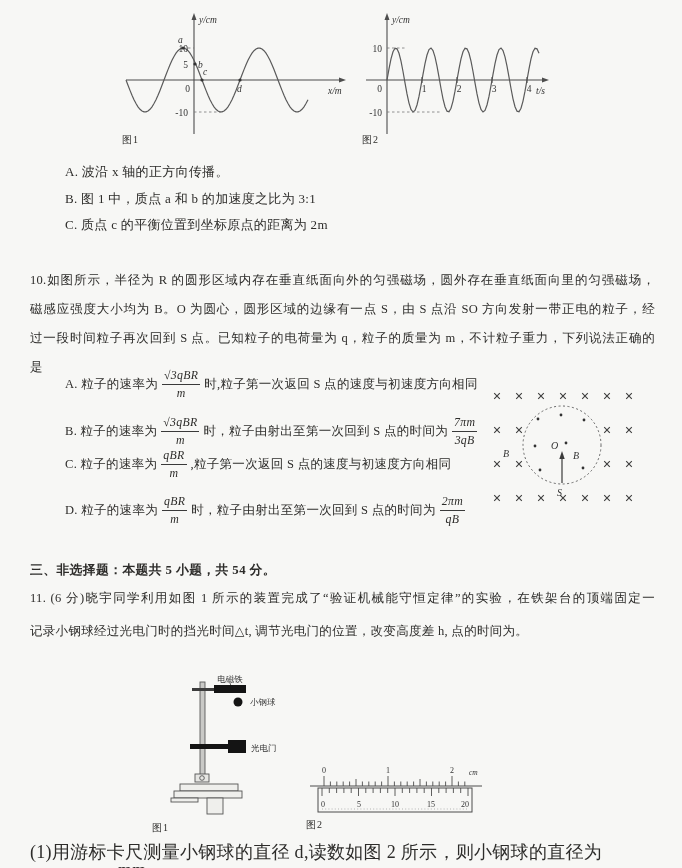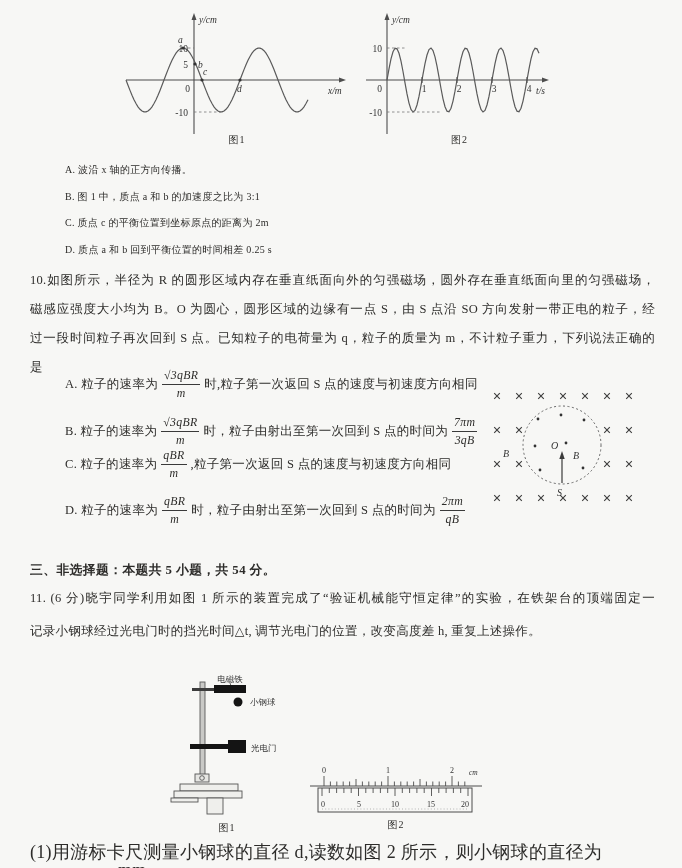--- a/index.html
+++ b/index.html
@@ -6,29 +6,29 @@
   html,body { background:#f7f7f5; }
   .page {
     position:relative; width:682px; height:868px; background:#f7f7f5;
     font-family:"Liberation Serif","DejaVu Serif",serif;
     color:#2d2c2a; overflow:hidden;
   }
   .abs { position:absolute; }
   .txt { font-size:18px; letter-spacing:0.3px; line-height:1.0; }
   .stem-line { width:625px; font-size:12.5px; letter-spacing:0.3px; }
   .jfull { text-align:justify; text-align-last:justify; }
-  .q9-opts div { font-size:10px; letter-spacing:0.3px; height:26.5px; }
+  .q9-opts div { font-size:13px; letter-spacing:0.3px; height:26.5px; }
   .heading { font-size:12.8px; font-weight:600; letter-spacing:0.4px; }
   .opt-row { display:flex; align-items:center; white-space:nowrap; font-size:12.5px; letter-spacing:0.3px; }
   .frac { display:inline-flex; flex-direction:column; align-items:center;
           font-style:italic; font-size:11.8px; line-height:1.25; margin:0 4px; }
   .frac .num { border-bottom:1px solid #3a3a3a; padding:0 2px 1px 2px; }
   .frac .den { padding-top:1px; }
   .mb-a { margin-bottom:15px; } .mb-b { } .mb-c { margin-bottom:14px; }
-  .caption { font-size:10px; text-align:center; letter-spacing:1px; }
+  .caption { font-size:10px; letter-spacing:1px; }
   .blank { display:inline-block; width:88px; border-bottom:1px solid #444; height:13px; vertical-align:baseline; }
   svg { overflow:visible; }
   svg text { font-family:"Liberation Serif","DejaVu Serif",serif; fill:#333; }
   .it { font-style:italic; }
   .axis { stroke:#4d4d4d; stroke-width:1.1; }
   .wave { stroke:#5a5a5a; stroke-width:1.2; fill:none; }
   .dash { stroke:#777; stroke-width:0.8; stroke-dasharray:2.5,2.5; fill:none; }
   .thin { stroke:#4d4d4d; stroke-width:1; }
 </style>
 </head>
@@ -82,21 +82,20 @@
     <text x="167" y="80" font-size="9.5" text-anchor="middle">4</text>
     <text x="30" y="11" font-size="9.5" class="it">y/cm</text>
     <text x="174" y="82" font-size="9.5" class="it">t/s</text>
   </svg>
   <div class="abs caption" style="left:362px; top:133px; width:195px;">图2</div>
 
   <div class="abs q9-opts" style="left:65px; top:163px;">
     <div>A. 波沿 x 轴的正方向传播。</div>
     <div>B. 图 1 中，质点 a 和 b 的加速度之比为 3:1</div>
     <div>C. 质点 c 的平衡位置到坐标原点的距离为 2m</div>
-    <div>D. 质点 a 和 b 回到平衡位置的时间相差 0.25 s</div>
   </div>
 
   <div class="abs" style="left:30px; top:272px;">
     <div class="stem-line jfull" style="height:29px;">10.如图所示，半径为 R 的圆形区域内存在垂直纸面向外的匀强磁场，圆外存在垂直纸面向里的匀强磁场，</div>
     <div class="stem-line jfull" style="height:29px;">磁感应强度大小均为 B。O 为圆心，圆形区域的边缘有一点 S，由 S 点沿 SO 方向发射一带正电的粒子，经</div>
     <div class="stem-line jfull" style="height:29px;">过一段时间粒子再次回到 S 点。已知粒子的电荷量为 q，粒子的质量为 m，不计粒子重力，下列说法正确的</div>
     <div class="stem-line" style="height:29px;">是</div>
   </div>
 
   <div class="abs" style="left:65px; top:368px;">
@@ -182,21 +181,21 @@
     <text x="66" y="67" font-size="10" class="it">O</text>
     <text x="72" y="114" font-size="10" class="it">S</text>
     <text x="18" y="75" font-size="10" class="it">B</text>
     <text x="88" y="77" font-size="10" class="it">B</text>
   </svg>
 
   <div class="abs heading" style="left:30px; top:562px;">三、非选择题：本题共 5 小题，共 54 分。</div>
 
   <div class="abs" style="left:30px; top:590px;">
     <div class="stem-line jfull" style="height:32.5px;">11. (6 分)晓宇同学利用如图 1 所示的装置完成了“验证机械能守恒定律”的实验，在铁架台的顶端固定一</div>
-    <div class="stem-line" style="height:32.5px;">记录小钢球经过光电门时的挡光时间△t, 调节光电门的位置，改变高度差 h, 重复上述操作。</div>
+    <div class="stem-line" style="height:32.5px;">记录小钢球经过光电门时的挡光时间△t, 调节光电门的位置，改变高度差 h, 点的时间为。</div>
   </div>
 
   <svg class="abs" style="left:152px; top:674px;" width="150" height="145">
     <text x="78" y="8" font-size="8.5" text-anchor="middle">电磁铁</text>
     <line x1="78" y1="9" x2="79" y2="12" stroke="#444" stroke-width="0.8"></line>
     <rect x="48" y="8" width="5" height="98" fill="#c9c9c6" stroke="#5a5a5a" stroke-width="0.9"></rect>
     <rect x="40" y="14" width="26" height="3" fill="#3c3c3c"></rect>
     <rect x="62" y="11" width="32" height="8" fill="#141414"></rect>
     <circle cx="86" cy="28" r="4.5" fill="#141414"></circle>
     <text x="98" y="31" font-size="8.5">小钢球</text>

